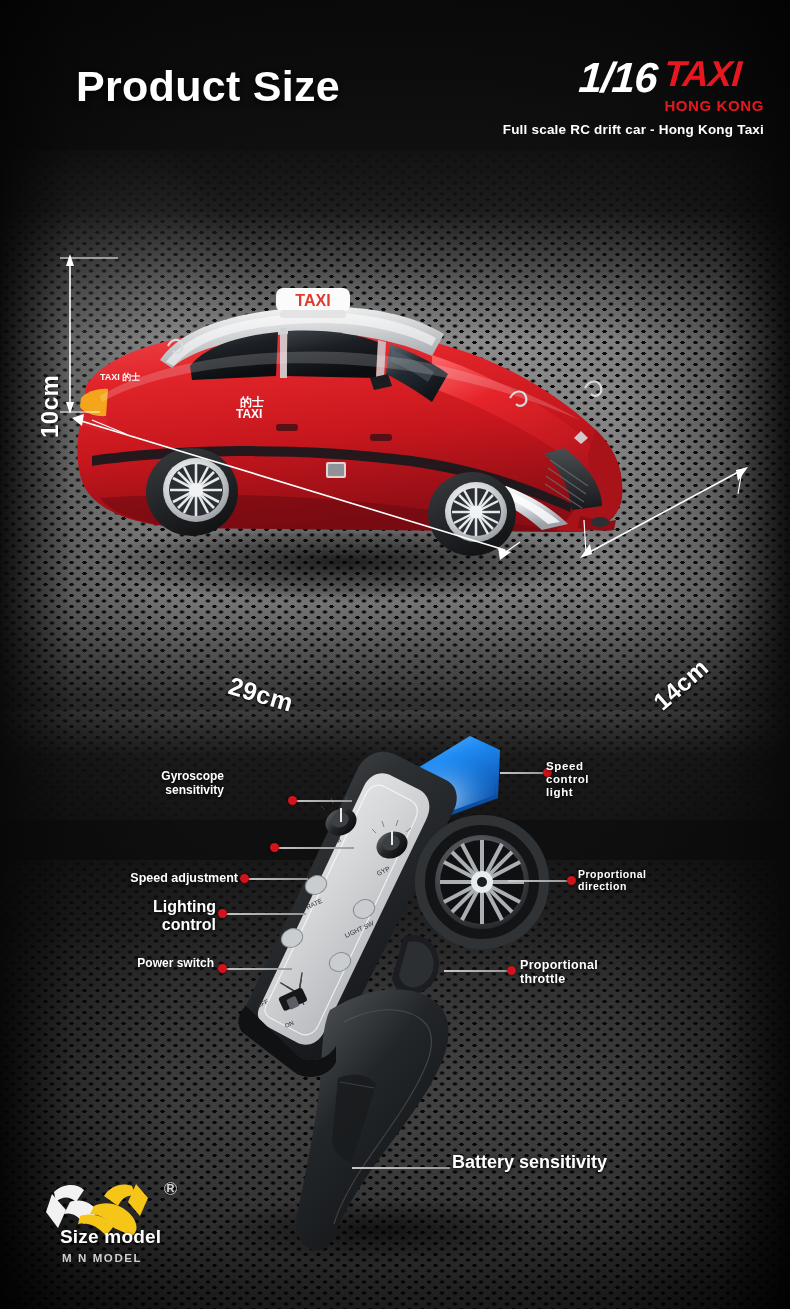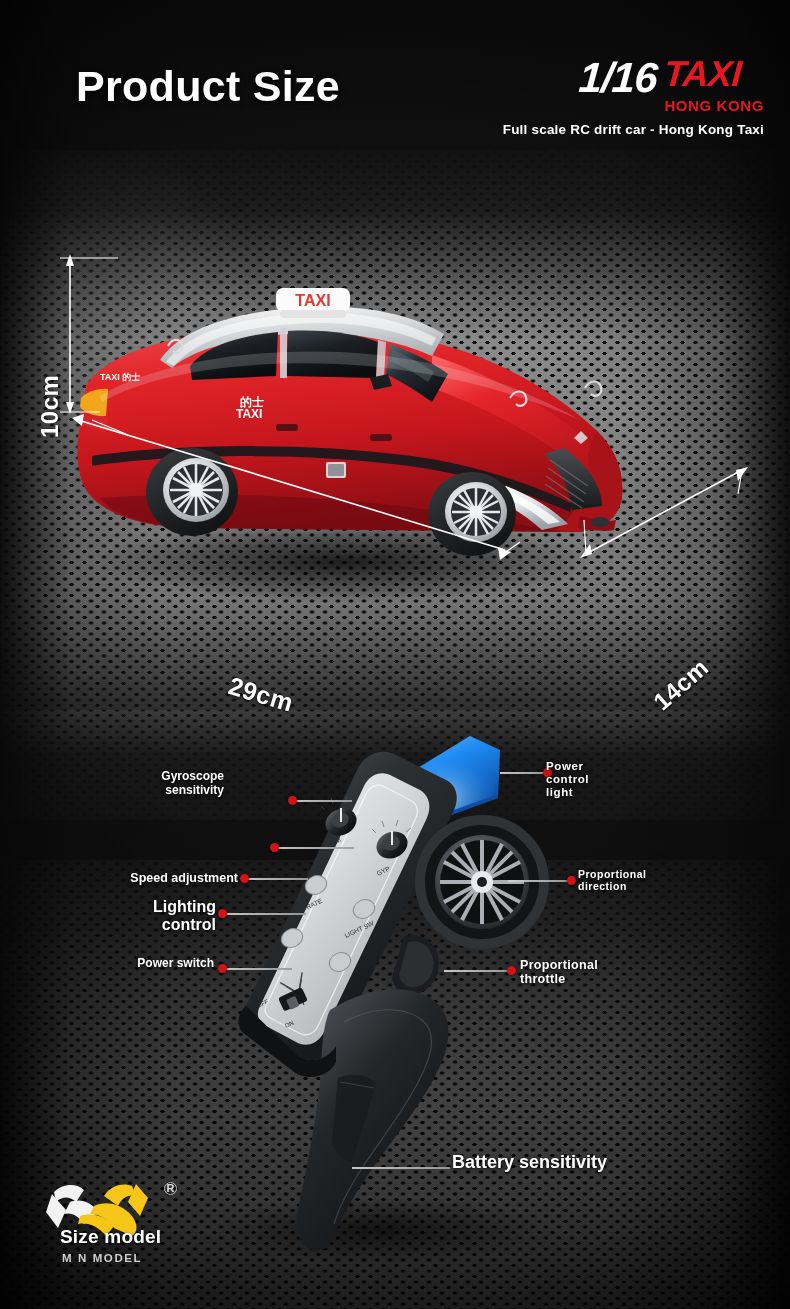--- a/index.html
+++ b/index.html
@@ -541,21 +541,21 @@
 sensitivity</div>
 
 
   <div class="callout cl-left" style="left:70px;  top:871px; width:168px; font-size:12.5px; white-space:pre-line;">Speed adjustment</div>
 
   <div class="callout cl-left" style="left:56px;  top:898px; width:160px; font-size:16px; white-space:pre-line;">Lighting
 control</div>
 
   <div class="callout cl-left" style="left:60px;  top:957px; width:154px; font-size:12px; white-space:pre-line;">Power switch</div>
 
-  <div class="callout cl-right" style="left:546px; top:760px; width:120px; font-size:11.5px; white-space:pre-line; letter-spacing:.6px;">Power
+  <div class="callout cl-right" style="left:546px; top:760px; width:120px; font-size:11.5px; white-space:pre-line; letter-spacing:.6px;">Speed
 control
 light</div>
 
   <div class="callout cl-right" style="left:578px; top:868px; width:130px; font-size:10.5px; white-space:pre-line; letter-spacing:.5px;">Proportional
 direction</div>
 
   <div class="callout cl-right" style="left:520px; top:958px; width:130px; font-size:12.5px; white-space:pre-line; letter-spacing:.3px;">Proportional
 throttle</div>
 
   <div class="callout" style="left:452px; top:1152px; font-size:18px;">Battery sensitivity</div>

